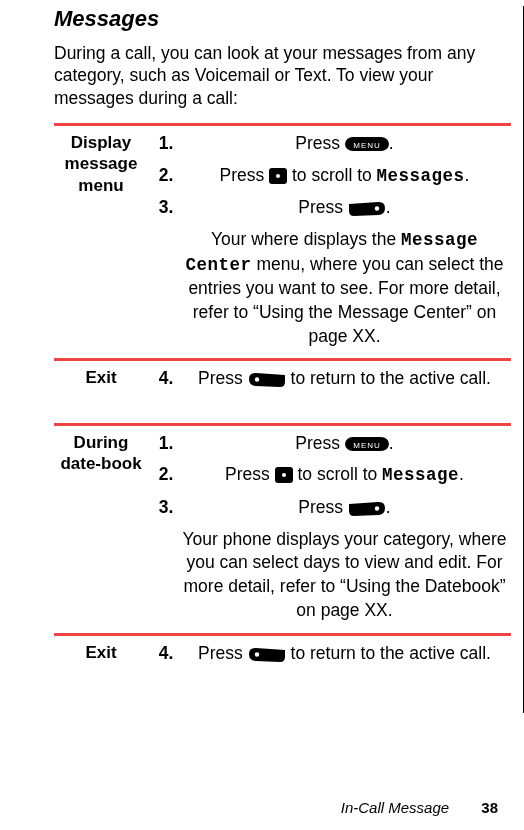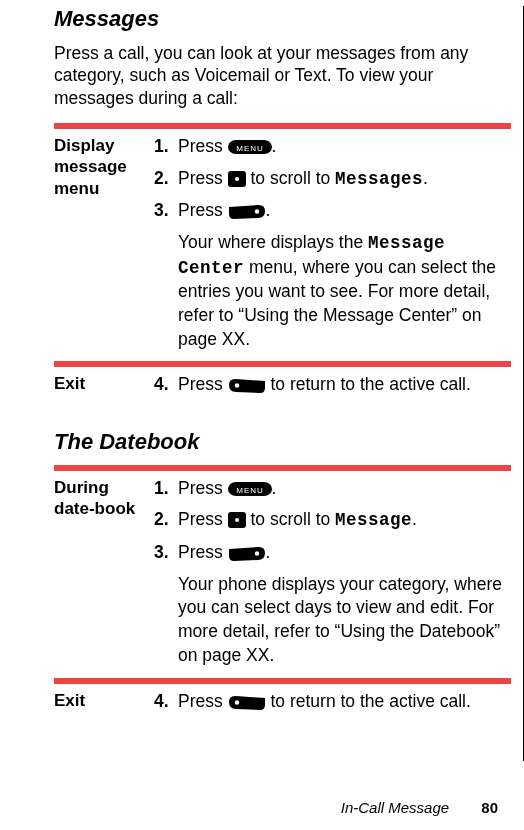--- a/index.html
+++ b/index.html
@@ -36,21 +36,22 @@
     width: 100%;
     border-collapse: collapse;
     margin-bottom: 18px;
   }
   table.steps td {
     vertical-align: top;
     padding-top: 6px;
     padding-bottom: 6px;
   }
   table.steps tr.sep td {
-    border-top: 6px solid #ef4444;
+    border-top: 3px solid #ef4444;
+    text-align: center;
   }
   td.label {
     width: 100px;
     font-weight: bold;
     font-size: 17px;
     line-height: 1.25;
     padding-right: 6px;
   }
   td.content {
     font-size: 17.5px;
@@ -73,21 +74,21 @@
     font-style: italic;
   }
   .footer .pn { font-style: normal; font-weight: bold; margin-left: 28px; }
 </style>
 </head>
 <body>
 
 <div class="page">
 
   <div class="h2">Messages</div>
-  <div class="body-text">Press a call, you can look at your messages from any category, such as Voicemail or Text. To view your messages during a call:</div>
+  <div class="body-text">During a call, you can look at your messages from any category, such as Voicemail or Text. To view your messages during a call:</div>
 
   <table class="steps">
     <tbody>
         <tr class="sep">
       <td class="label">Display message menu</td>
       <td class="content">
         <div class="step">
               <span class="num">1.</span>
           <span class="txt"><span>Press </span><svg class="icon-menu" width="44" height="18">
                   <rect x="0" y="2" rx="8" ry="8" width="44" height="14" fill="#000"></rect>
@@ -119,21 +120,20 @@
           <span class="txt"><span>Press </span><svg class="icon-back" width="38" height="16">
                   <path d="M37 3 L8 1 Q1 0.5 1 7 Q1 14 8 14 L32 15 Q37 15 37 10 Z" fill="#000"></path>
                   <circle cx="9" cy="7.5" r="2.2" fill="#fff"></circle>
                 </svg><span> to return to the active call.</span></span>
             </div>
       </td>
     </tr>
   </tbody>
     </table>
 
-  <div class="h2">The Datebook</div>
 
   <table class="steps">
     <tbody>
         <tr class="sep">
       <td class="label">During date-book</td>
       <td class="content">
         <div class="step">
               <span class="num">1.</span>
           <span class="txt"><span>Press </span><svg class="icon-menu" width="44" height="18">
                   <rect x="0" y="2" rx="8" ry="8" width="44" height="14" fill="#000"></rect>
@@ -169,14 +169,14 @@
             </div>
       </td>
     </tr>
   </tbody>
     </table>
 
 </div>
 
 <div class="footer">
   <span>In-Call Message</span>
-  <span class="pn">80</span>
+  <span class="pn">38</span>
 </div>
 
 </body></html>

